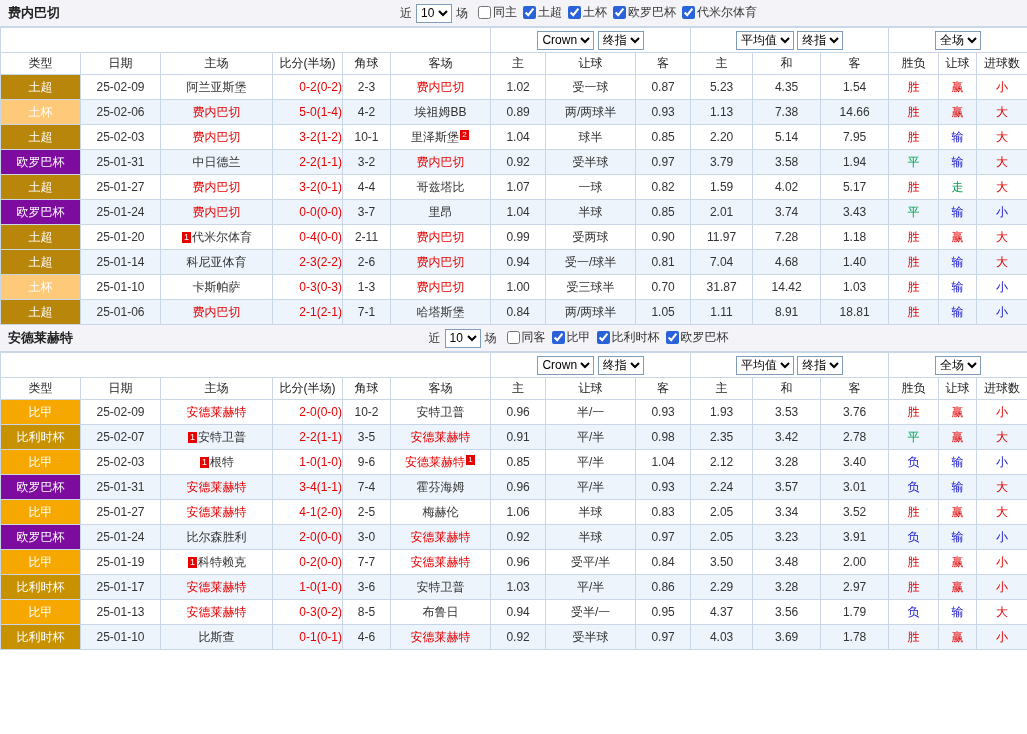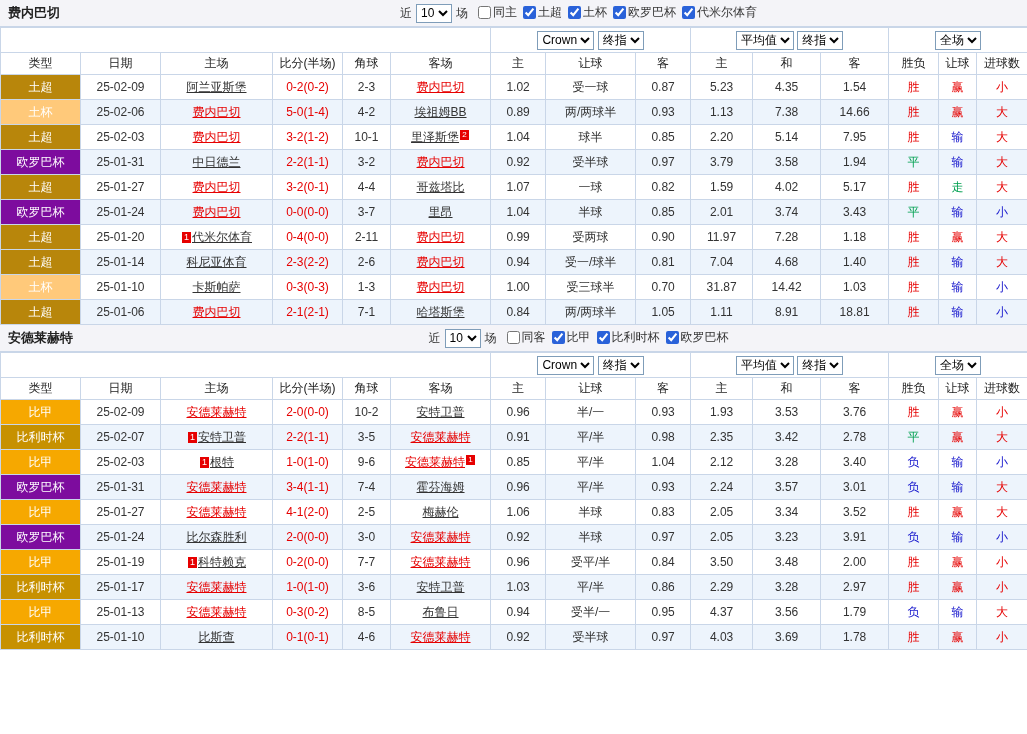--- a/index.html
+++ b/index.html
@@ -51,23 +51,23 @@
     overflow:hidden;
     white-space:nowrap;
     padding:0;
   }
   .hrow1 th { height:25px; font-weight:normal; background:#fff; }
   .hrow1 select { height:19px; }
   .hrow2 th { height:22px; font-weight:normal; background:#fff; color:#222; }
   tbody td { height:25px; }
   tr.alt { background:#EDF4FC; }
   td.league { color:#fff; }
-  .team { color:#333; cursor:pointer;text-decoration:underline; }
+  .team { color:#333; cursor:pointer; }
   .team.red { color:#E60000; }
-  td.score { color:#E60000; }
+  td.score { color:#E60000;text-align:right; }
   .badge {
     display:inline-block;
     background:#E60000; color:#fff;
     font-size:9px; line-height:11px; height:11px; min-width:9px;
     padding:0 1px; margin:0 1px;
     vertical-align:middle;
   }
   .badge.sup { vertical-align:4px; font-size:8px; line-height:10px; height:10px; }
   .summary { height:25px; line-height:25px; text-align:center; color:#333; }
   .stat { margin-left:16px; }

